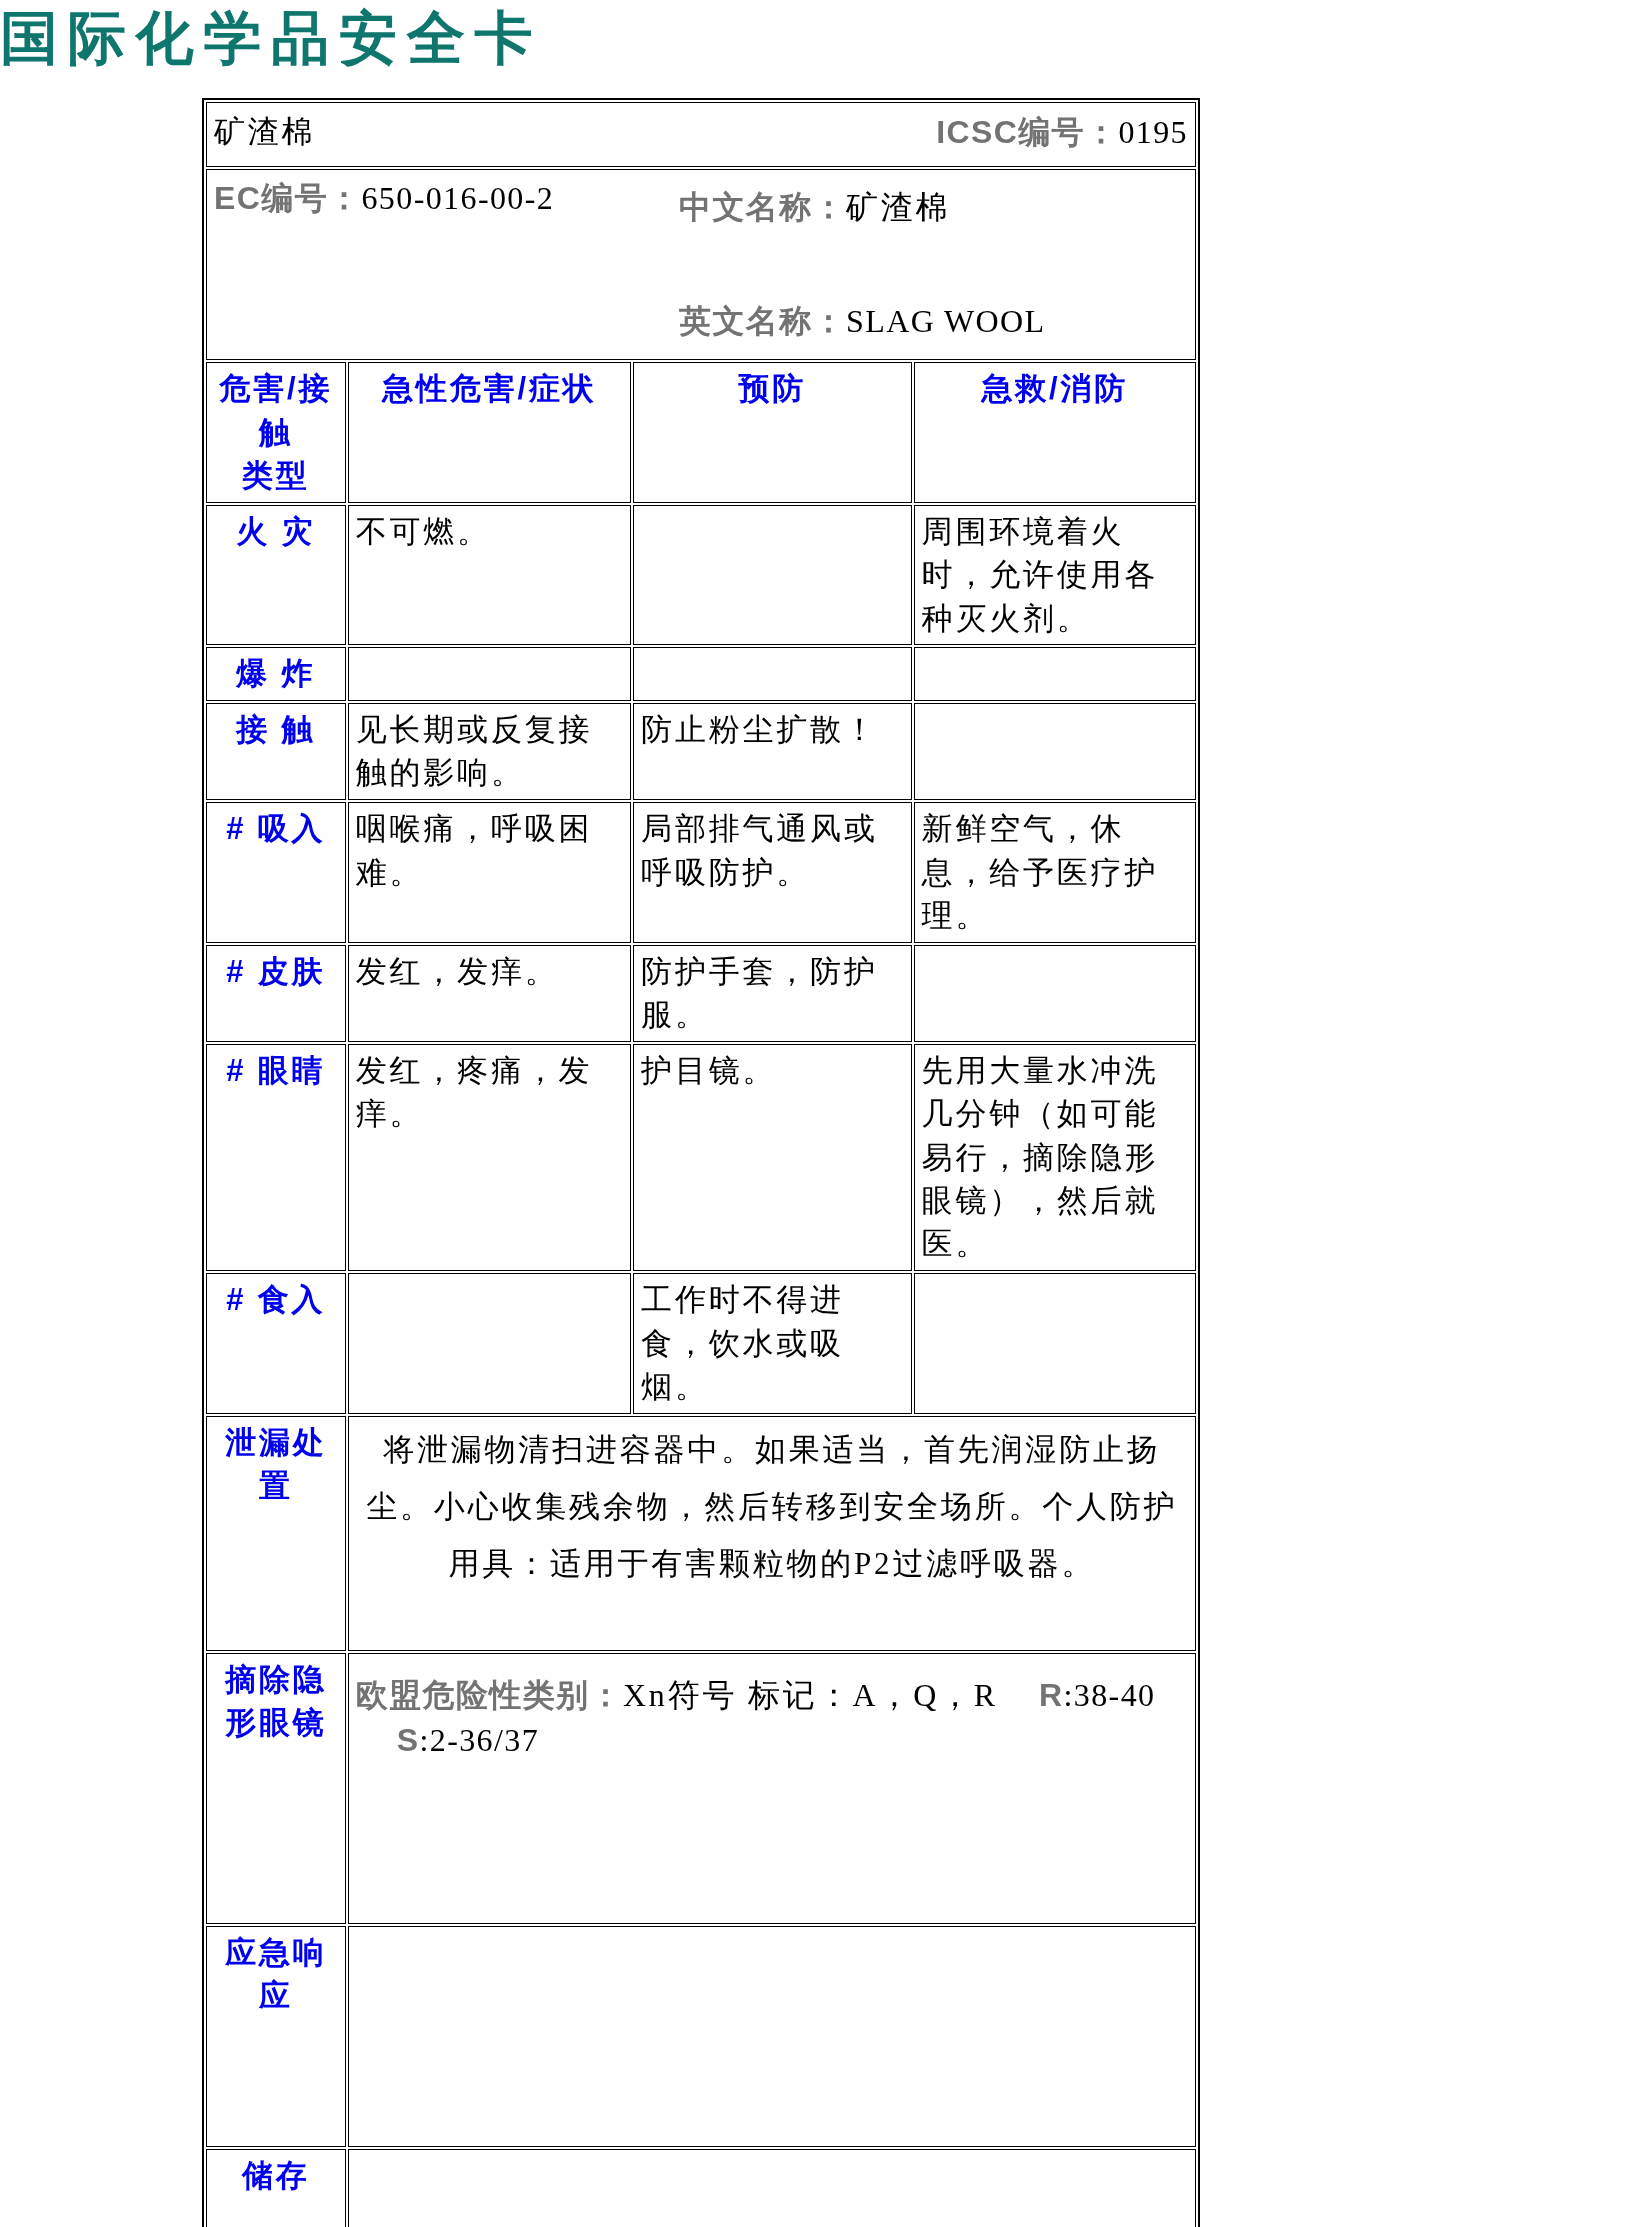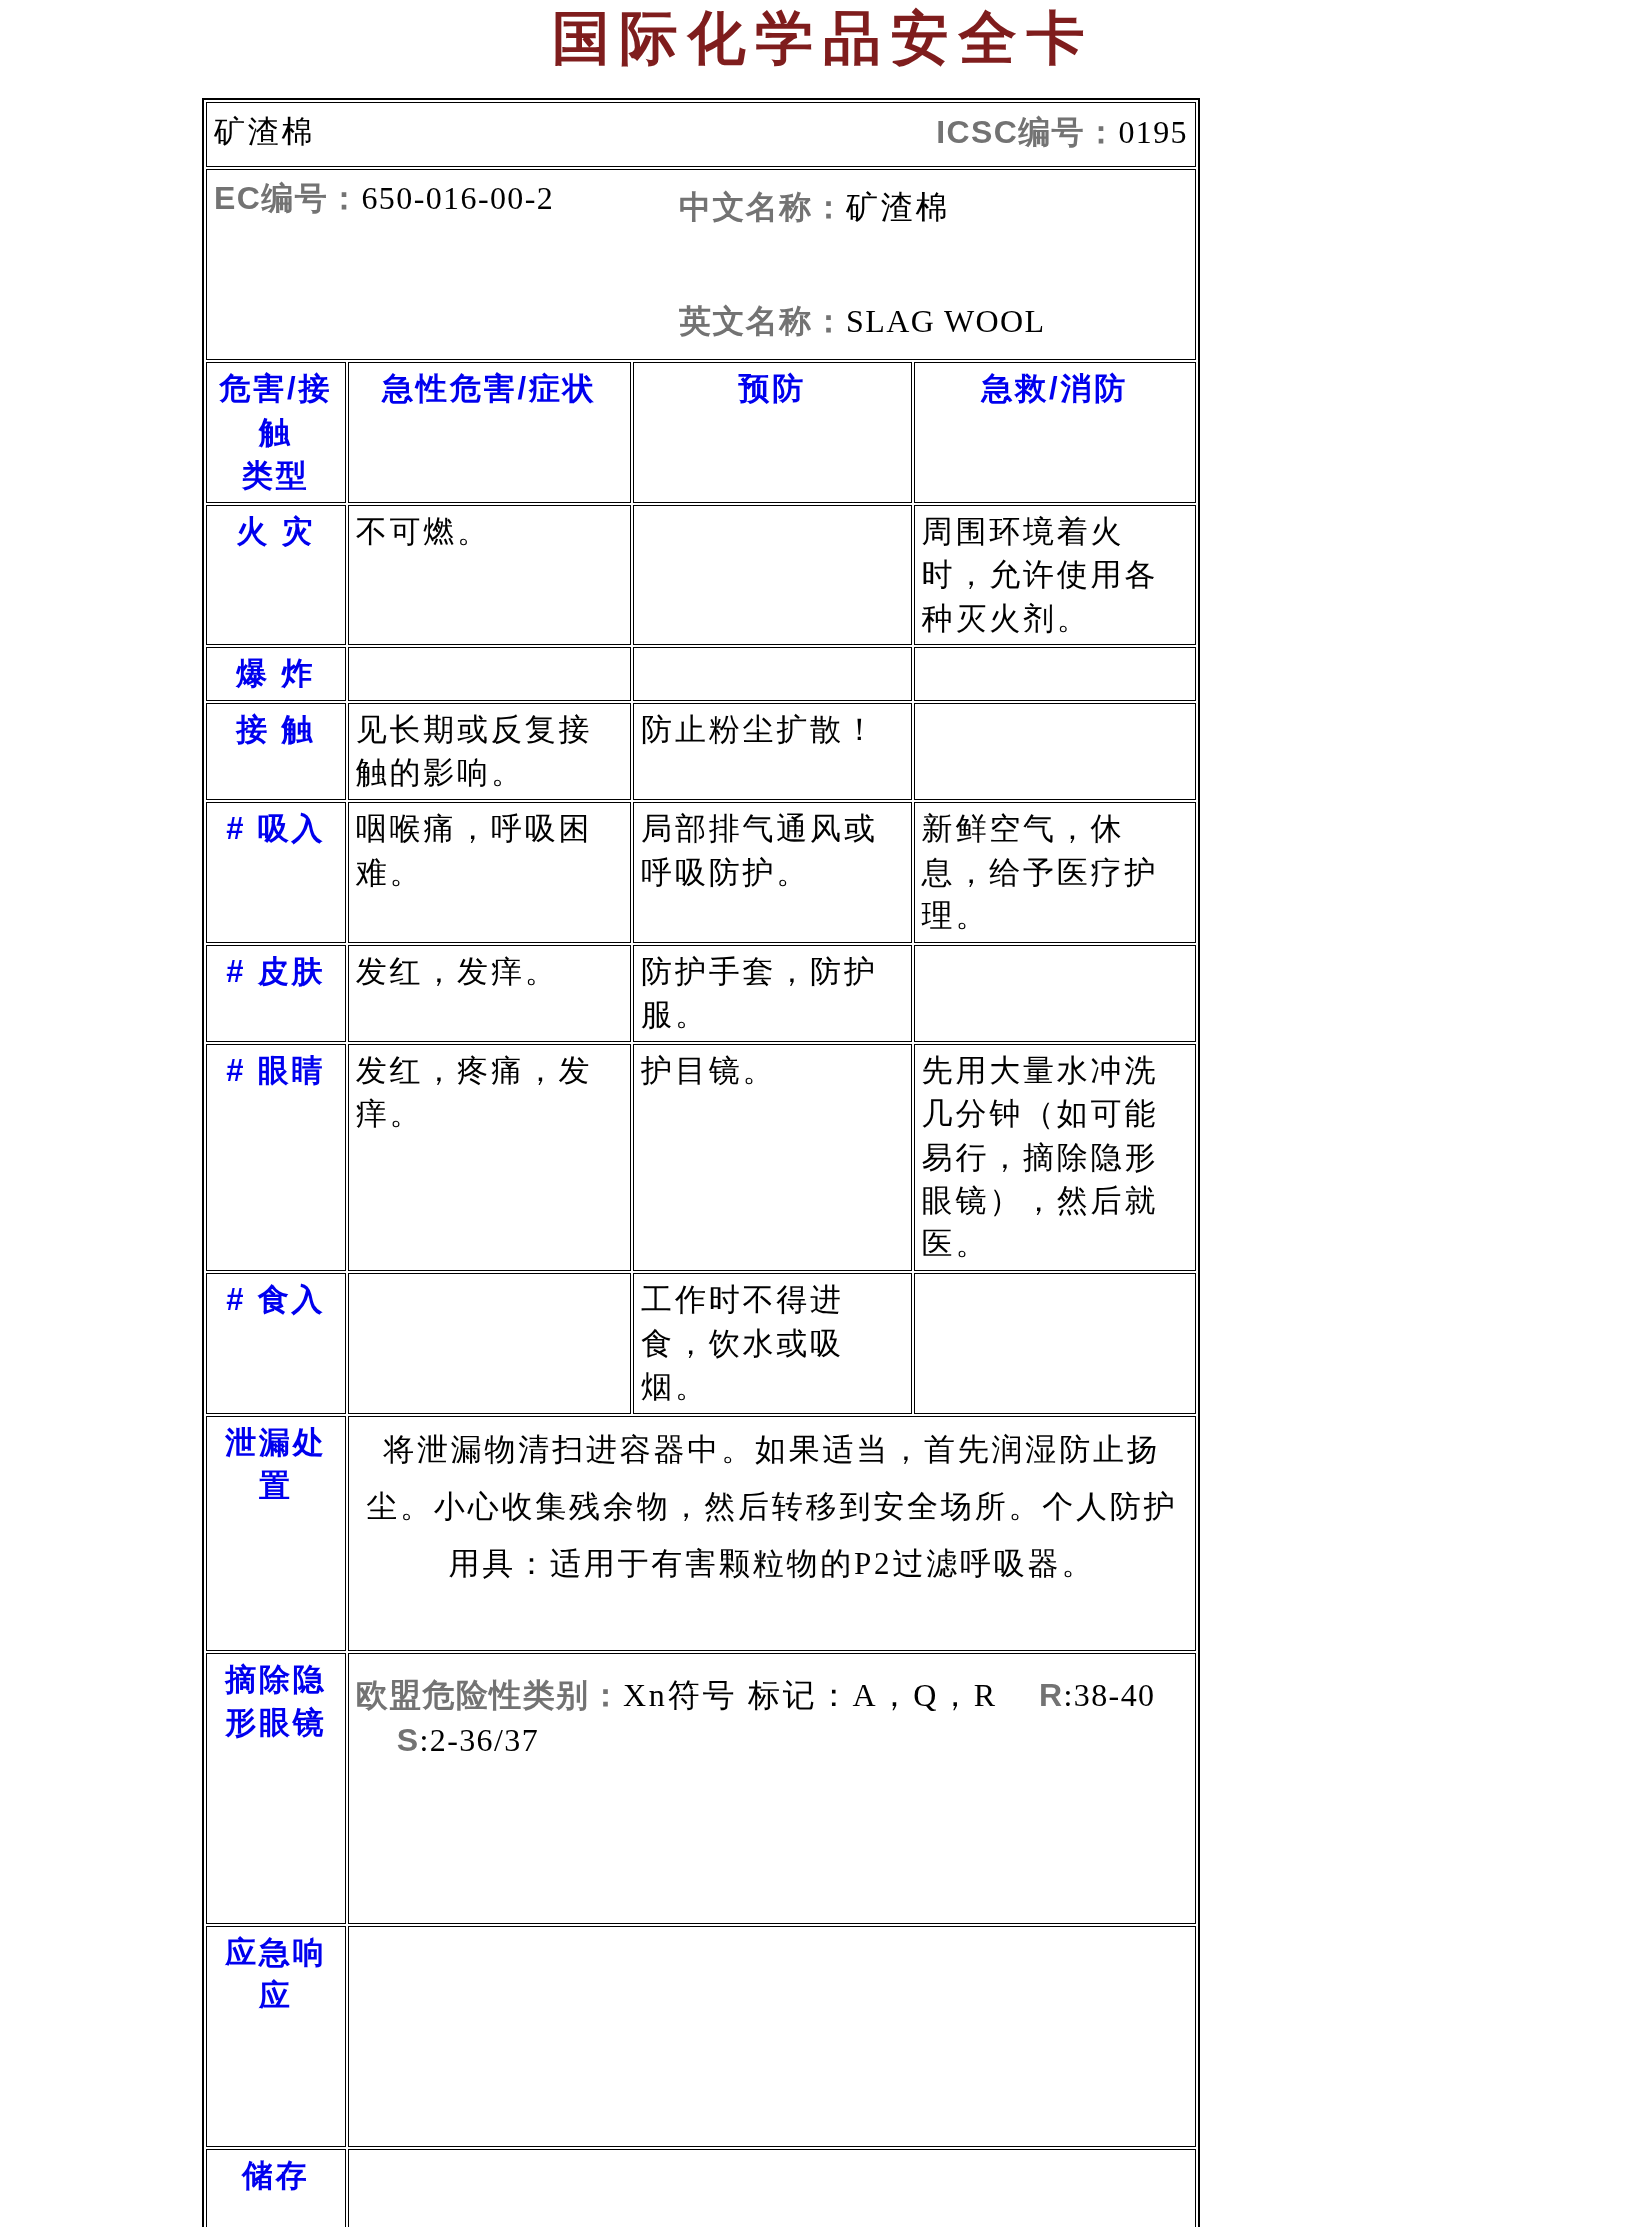--- a/index.html
+++ b/index.html
@@ -5,26 +5,25 @@
   html, body { margin: 0; padding: 0; }
   body {
     width: 1646px; height: 2227px;
     background: #ffffff;
     position: relative;
     font-family: "Liberation Serif", "DejaVu Serif", serif;
     color: #000;
   }
   .page-title {
     position: absolute; top: 7px; left: 0; width: 100%;
-    text-align: center;
     font-family: "DejaVu Serif", serif;
     font-weight: bold;
     font-size: 58px;
     letter-spacing: 9.8px;
-    color: #7f1d1d;
+    color: #0f766e;
     line-height: 1.1;
   }
   .card {
     position: absolute; left: 202px; top: 98px; width: 998px;
   }
   table.icsc {
     width: 100%;
     border: 2.1px solid #000;
     border-collapse: separate;
     border-spacing: 2.1px;

